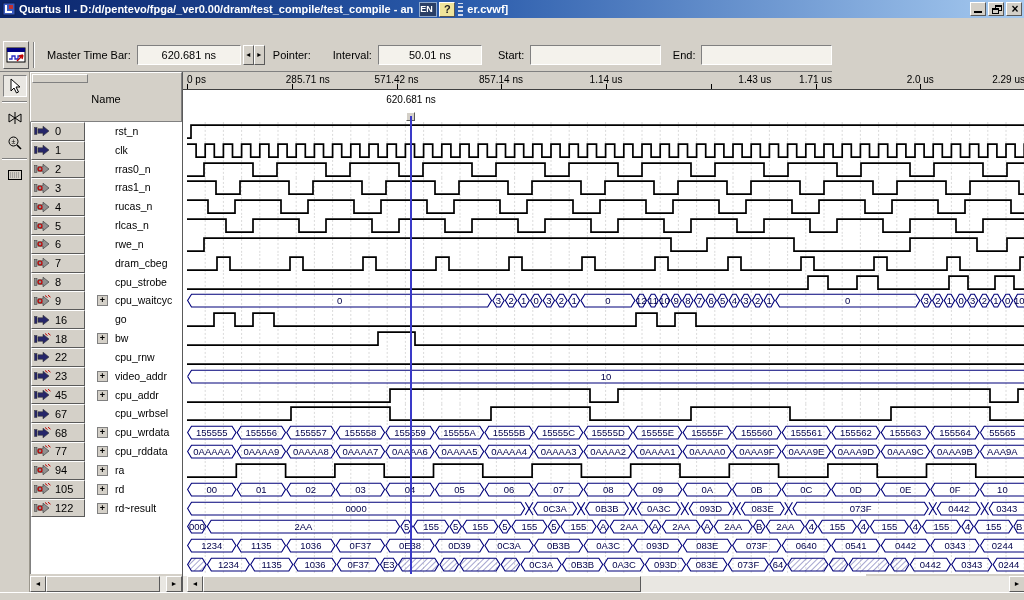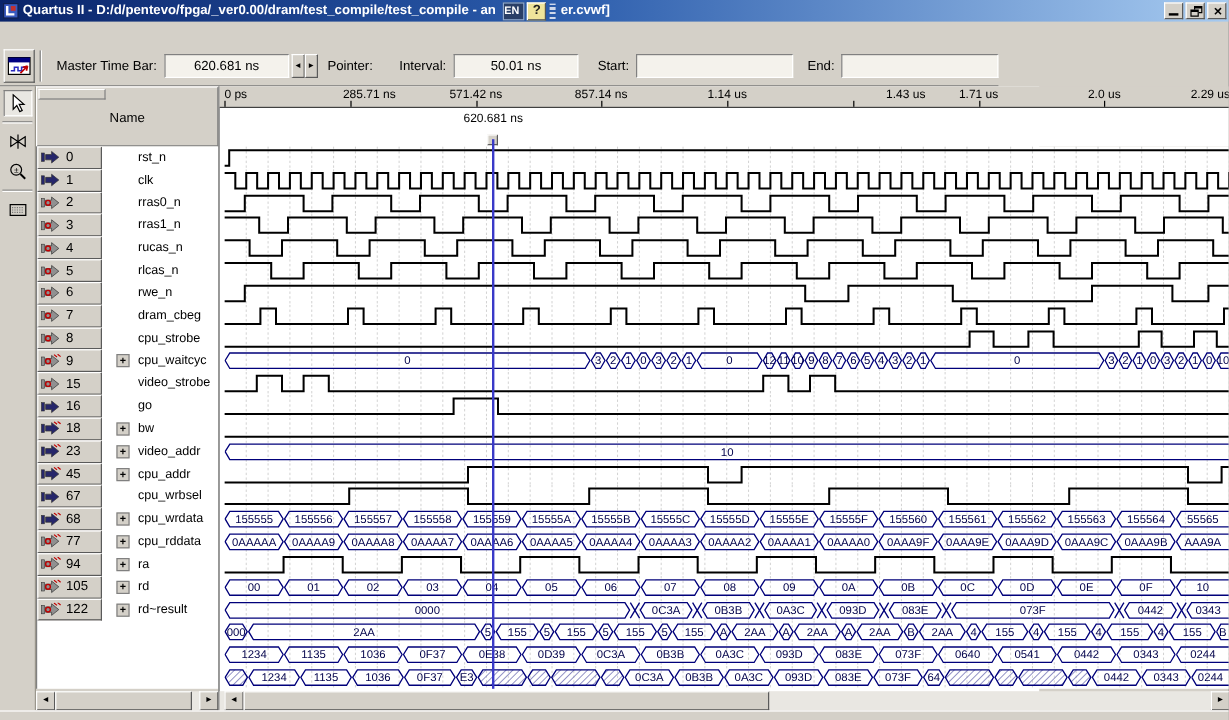--- a/index.html
+++ b/index.html
@@ -297,50 +297,49 @@
                 <line x1="14" y1="0.2" x2="16.5" y2="2.2" stroke="#c00000" stroke-width="1"></line>
               </svg>
               <span class="sig-num">9</span>
             </div>
             <span class="plus-box">+</span>
             <span class="sig-name">cpu_waitcyc</span>
           </div>
           <div class="name-row">
             <div class="sig-btn">
               <svg width="18" height="12" viewBox="0 0 18 12">
-                <rect x="0.5" y="2.5" width="2.5" height="7" fill="#909090" stroke="#333" stroke-width="0.5"></rect>
-                <polygon points="4,3.8 9,3.8 9,1.2 15,6 9,10.8 9,8.2 4,8.2" fill="#909090" stroke="#333" stroke-width="0.6"></polygon>
-                <circle cx="6" cy="6" r="2" fill="none" stroke="#c00000" stroke-width="1.2"></circle>
-              </svg>
-              <span class="sig-num">15</span>
-            </div>
-            <span class="sig-name">video_strobe</span>
-          </div>
-          <div class="name-row">
-            <div class="sig-btn">
-              <svg width="18" height="12" viewBox="0 0 18 12">
                 <rect x="0.5" y="2.5" width="2.5" height="7" fill="#26266a" stroke="#333" stroke-width="0.5"></rect>
                 <polygon points="4,3.8 9,3.8 9,1.2 15,6 9,10.8 9,8.2 4,8.2" fill="#26266a" stroke="#333" stroke-width="0.6"></polygon>
               </svg>
               <span class="sig-num">16</span>
             </div>
             <span class="sig-name">go</span>
           </div>
           <div class="name-row">
             <div class="sig-btn">
               <svg width="18" height="12" viewBox="0 0 18 12">
                 <rect x="0.5" y="2.5" width="2.5" height="7" fill="#26266a" stroke="#333" stroke-width="0.5"></rect>
                 <polygon points="4,3.8 9,3.8 9,1.2 15,6 9,10.8 9,8.2 4,8.2" fill="#26266a" stroke="#333" stroke-width="0.6"></polygon>
                 <line x1="11" y1="0.5" x2="13.5" y2="2.5" stroke="#c00000" stroke-width="1"></line>
                 <line x1="14" y1="0.2" x2="16.5" y2="2.2" stroke="#c00000" stroke-width="1"></line>
               </svg>
               <span class="sig-num">18</span>
             </div>
             <span class="plus-box">+</span>
             <span class="sig-name">bw</span>
+          </div>
+          <div class="name-row">
+            <div class="sig-btn">
+              <svg width="18" height="12" viewBox="0 0 18 12">
+                <rect x="0.5" y="2.5" width="2.5" height="7" fill="#26266a" stroke="#333" stroke-width="0.5"></rect>
+                <polygon points="4,3.8 9,3.8 9,1.2 15,6 9,10.8 9,8.2 4,8.2" fill="#26266a" stroke="#333" stroke-width="0.6"></polygon>
+              </svg>
+              <span class="sig-num">22</span>
+            </div>
+            <span class="sig-name">cpu_rnw</span>
           </div>
           <div class="name-row">
             <div class="sig-btn">
               <svg width="18" height="12" viewBox="0 0 18 12">
                 <rect x="0.5" y="2.5" width="2.5" height="7" fill="#26266a" stroke="#333" stroke-width="0.5"></rect>
                 <polygon points="4,3.8 9,3.8 9,1.2 15,6 9,10.8 9,8.2 4,8.2" fill="#26266a" stroke="#333" stroke-width="0.6"></polygon>
                 <line x1="11" y1="0.5" x2="13.5" y2="2.5" stroke="#c00000" stroke-width="1"></line>
                 <line x1="14" y1="0.2" x2="16.5" y2="2.2" stroke="#c00000" stroke-width="1"></line>
               </svg>
               <span class="sig-num">23</span>

